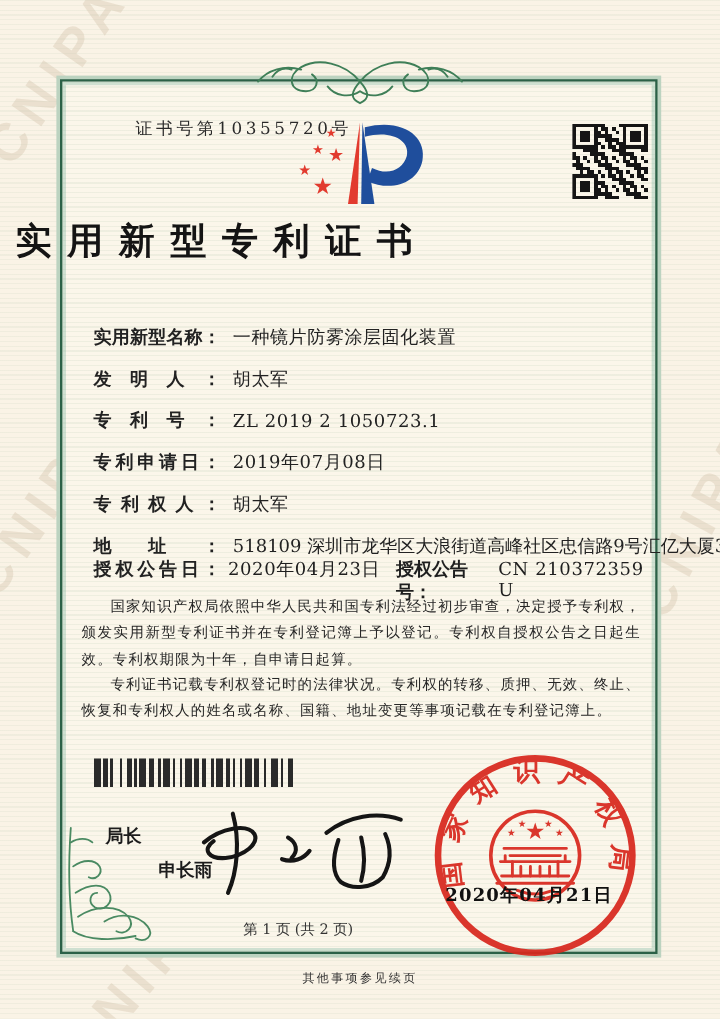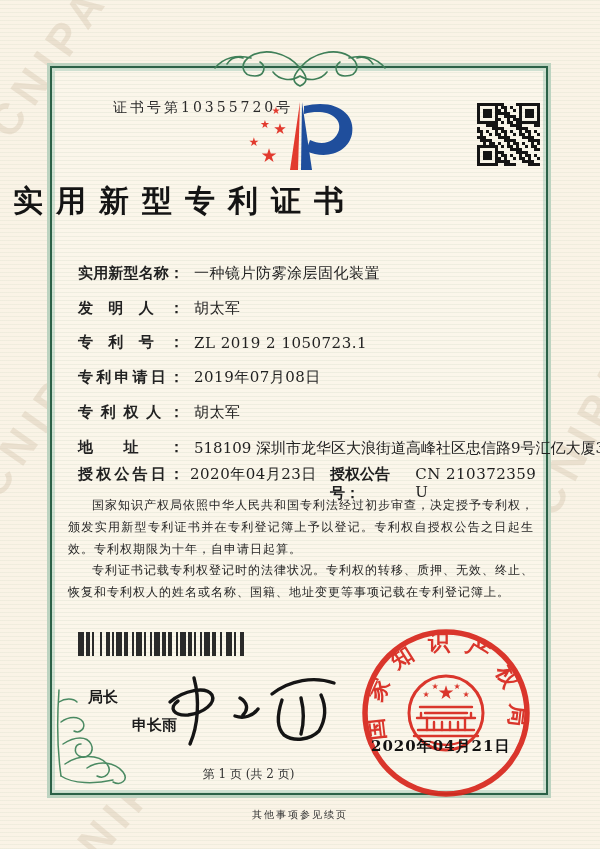--- a/index.html
+++ b/index.html
@@ -39,21 +39,21 @@
     position:absolute;left:78px;top:99px;font-size:14px;letter-spacing:3px;z-index:3;color:#2a2a2a;margin-left:35px;
   }
   .logo{position:absolute;left:238px;top:96px;width:126px;height:80px;z-index:3;}
   .qr{position:absolute;left:477px;top:103px;width:63px;height:63px;z-index:3;}
   .title{
     position:absolute;left:0;top:181px;width:600px;text-align:left;
     font-size:30px;font-weight:700;letter-spacing:13px;padding-left:13px;box-sizing:border-box;
     color:#141414;z-index:3;
   }
   .fields{position:absolute;left:78px;top:256px;width:450px;z-index:3;}
-  .field-row{height:34.8px;display:flex;align-items:center;font-size:15px;}
+  .field-row{height:34.8px;display:flex;align-items:flex-end;font-size:15px;}
   .field-label{
     display:inline-block;width:106px;text-align:justify;text-align-last:justify;
     font-weight:600;color:#222;flex:none;
   }
   .field-value{margin-left:10px;color:#222;letter-spacing:0.5px;white-space:nowrap;}
   .field-row:nth-child(6) .field-value{font-size:15px;letter-spacing:0;margin-top:2px;}
   .grant-row{position:absolute;left:78px;top:465px;width:460px;font-size:15px;z-index:3;display:flex;}
   .grant-pair2{position:absolute;left:252px;top:0;display:flex;}
   .grant-label{font-weight:600;}
   .grant-value{margin-left:6px;letter-spacing:0.5px;}

